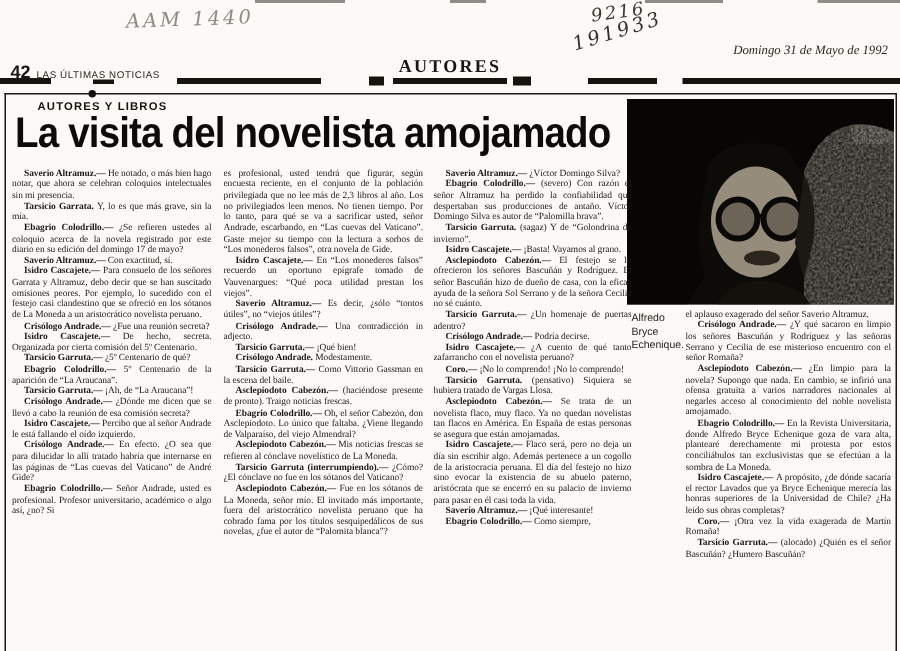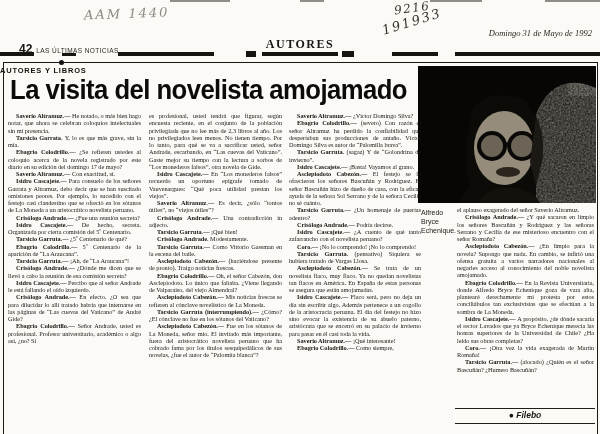--- a/index.html
+++ b/index.html
@@ -3,34 +3,34 @@
 <meta charset="utf-8">
 <style>
   html,body{margin:0;padding:0;}
   #page{position:relative;width:600px;height:434px;background:#fbfaf6;overflow:hidden;
         font-family:"Liberation Serif",serif;color:#181715;}
   
   .rule{position:absolute;background:#17140f;}
   .rule.faint{background:#8f8d88;}
   
   #mast-left{position:absolute;left:7px;top:39px;white-space:nowrap;}
-  #mast-left .pgnum{font:bold 12px/12px "Liberation Sans",sans-serif;margin-left:12px;}
+  #mast-left .pgnum{font:bold 12px/12px "Liberation Sans",sans-serif;}
   #mast-left .paper{font:6.5px/8px "Liberation Sans",sans-serif;letter-spacing:.4px;color:#2a2username;color:#2a2823;}
   #mast-center{position:absolute;left:50%;top:38px;transform:translateX(-50%);
         font:bold 12px/12px "Liberation Serif",serif;letter-spacing:1.5px;}
   #mast-right{position:absolute;right:8px;top:28px;font:italic 8.5px/10px "Liberation Serif",serif;color:#2a2823;text-align:center;}
   
   .hand{position:absolute;font-family:"DejaVu Serif",serif;font-style:italic;white-space:nowrap;}
   #hand-stamp{left:84px;top:6px;font-size:13px;color:#8d8b85;transform:rotate(-2deg);letter-spacing:2px;}
   #hand-top{left:394px;top:1px;font-size:12px;color:#3a3833;transform:rotate(-8deg);letter-spacing:1.5px;}
   #hand-bot{left:381px;top:14px;font-size:13px;color:#33312c;transform:rotate(-17deg);letter-spacing:2px;}
   
   #artbox{position:absolute;left:3px;top:62px;width:593px;height:372px;
         border:1.6px solid #1c1914;border-bottom:none;}
-  #kicker{position:absolute;left:0;top:66px;font:bold 7.5px/9px "Liberation Sans",sans-serif;
+  #kicker{position:absolute;left:25px;top:66px;font:bold 7.5px/9px "Liberation Sans",sans-serif;
         letter-spacing:.8px;color:#16130e;}
   #kdot{position:absolute;left:59px;top:60px;width:5px;height:5px;border-radius:50%;background:#111;}
   #headline{position:absolute;left:10px;top:74px;width:460px;
         font:bold 28.5px/30px "Liberation Sans",sans-serif;letter-spacing:-.6px;
         transform:scaleX(.9);transform-origin:left top;color:#0d0b08;white-space:nowrap;}
   
   #photo{position:absolute;left:418px;top:66px;width:178px;height:137px;background:#0e0c09;}
   #caption{position:absolute;left:421px;top:208px;width:40px;
         font:7px/9px "Liberation Sans",sans-serif;color:#24221d;}
   
@@ -160,18 +160,14 @@
   <div class="col" id="col4">
       <p class="par cont">el aplauso exagerado del señor Saverio Altramuz.</p>
       <p class="par"><b>Crisólogo Andrade.— </b>¿Y qué sacaron en limpio los señores Bascuñán y Rodríguez y las señoras Serrano y Cecilia de ese misterioso encuentro con el señor Romaña?</p>
       <p class="par"><b>Asclepiodoto Cabezón.— </b>¿En limpio para la novela? Supongo que nada. En cambio, se infirió una ofensa gratuita a varios narradores nacionales al negarles acceso al conocimiento del noble novelista amojamado.</p>
       <p class="par"><b>Ebagrio Colodrillo.— </b>En la Revista Universitaria, donde Alfredo Bryce Echenique goza de vara alta, plantearé derechamente mi protesta por estos conciliábulos tan exclusivistas que se efectúan a la sombra de La Moneda.</p>
       <p class="par"><b>Isidro Cascajete.— </b>A propósito, ¿de dónde sacaría el rector Lavados que ya Bryce Echenique merecía las honras superiores de la Universidad de Chile? ¿Ha leído sus obras completas?</p>
       <p class="par"><b>Coro.— </b>¡Otra vez la vida exagerada de Martín Romaña!</p>
       <p class="par"><b>Tarsicio Garruta.— </b>(alocado) ¿Quién es el señor Bascuñán? ¿Humero Bascuñán?</p>
     </div>
 
-  <div id="sig">
-    <span>●</span>
-    <span>Filebo</span>
-  </div>
 
 </div>
 
 </body></html>

